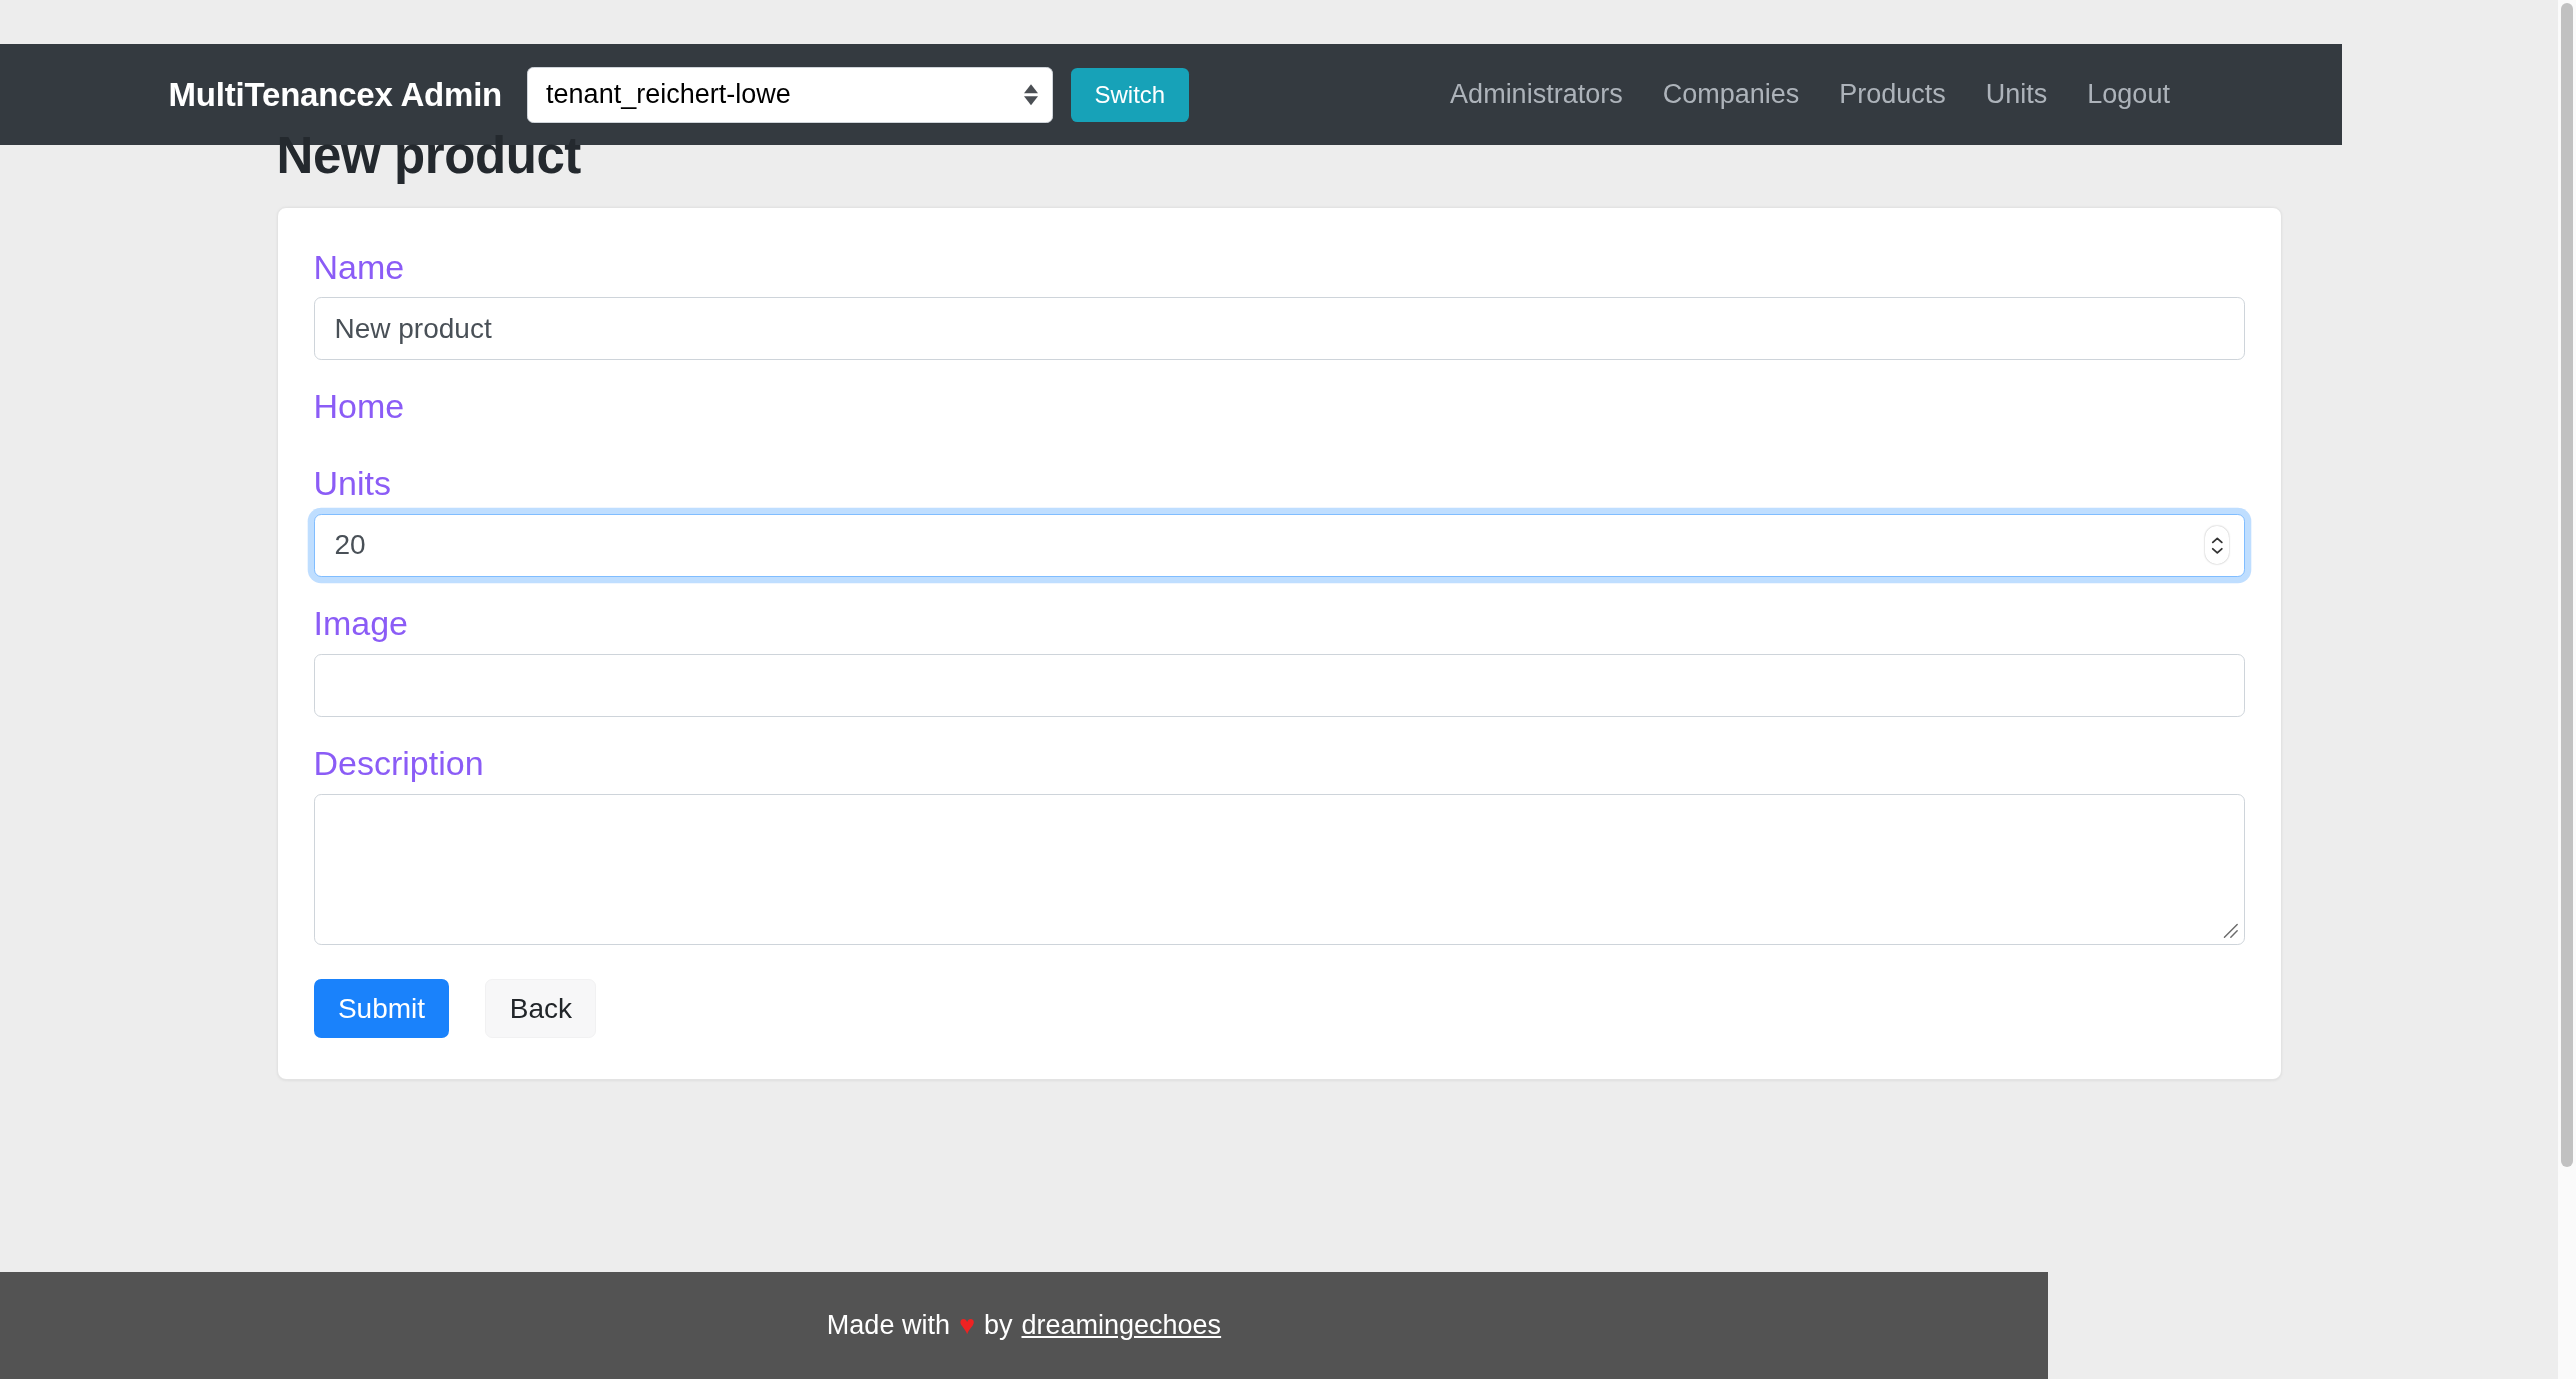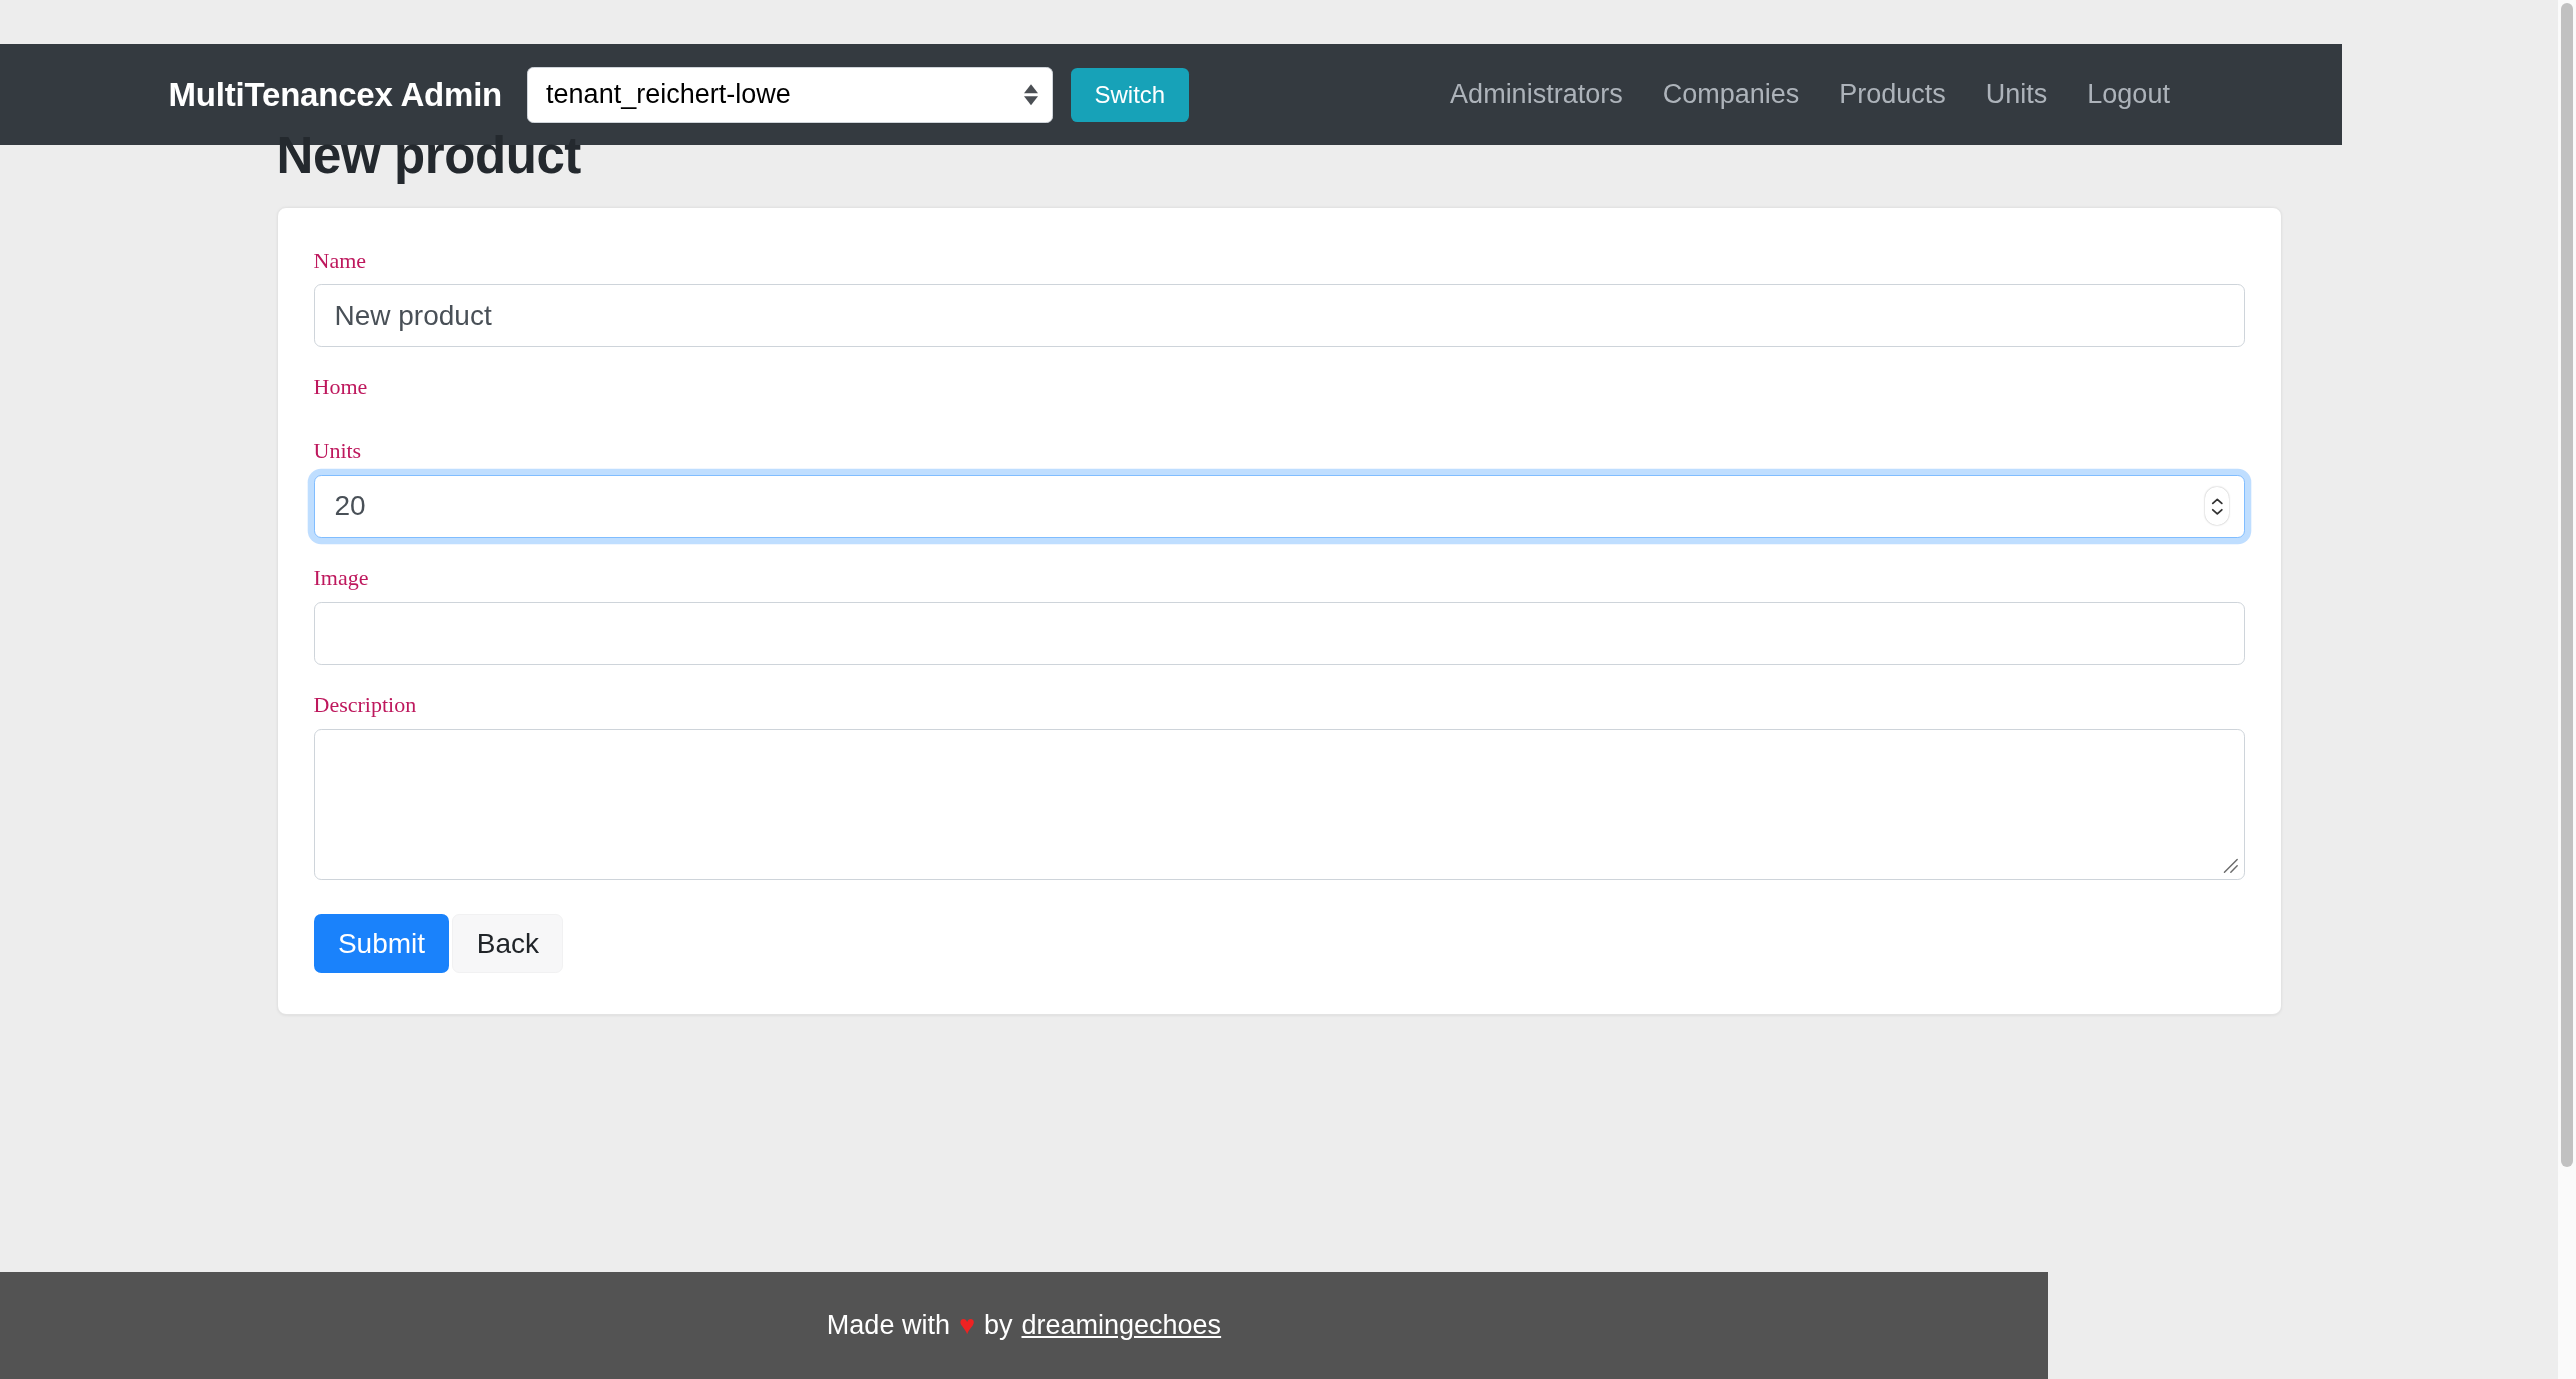--- a/index.html
+++ b/index.html
@@ -146,24 +146,23 @@
     border: 0.9px solid #e3e3e3;
     border-radius: 9px;
     box-shadow: 0 0.9px 2.7px rgba(0,0,0,0.06);
     padding: 40px 36px 41px 36px;
     width: 2005px;
   }
 
   .form-group { margin-bottom: 0; }
   .form-label {
     display: block;
-    font-size: 22px;
-    color: #be185d;
+    font-size: 34px;
+    color: #8b5cf6;
     margin-bottom: 10.8px;
-    font-family: Liberation Serif, serif;
   }
   .form-control {
     display: block;
     width: 1931px;
     height: 63px;
     background: #ffffff;
     border: 0.9px solid #ced4da;
     border-radius: 7.2px;
     padding: 0 20px;
     font-size: 28px;
@@ -223,21 +222,21 @@
     bottom: 5.4px;
     width: 20px;
     height: 20px;
     pointer-events: none;
   }
 
   .btn-row {
     margin-top: 34px;
     display: flex;
     align-items: flex-end;
-    gap: 3px;
+    gap: 36px;
   }
   .btn {
     border: 0.9px solid transparent;
     border-radius: 7.2px;
     font-size: 28px;
     font-family: "Liberation Sans", sans-serif;
     padding: 0 23.4px;
     height: 59px;
     line-height: 58px;
     cursor: pointer;

